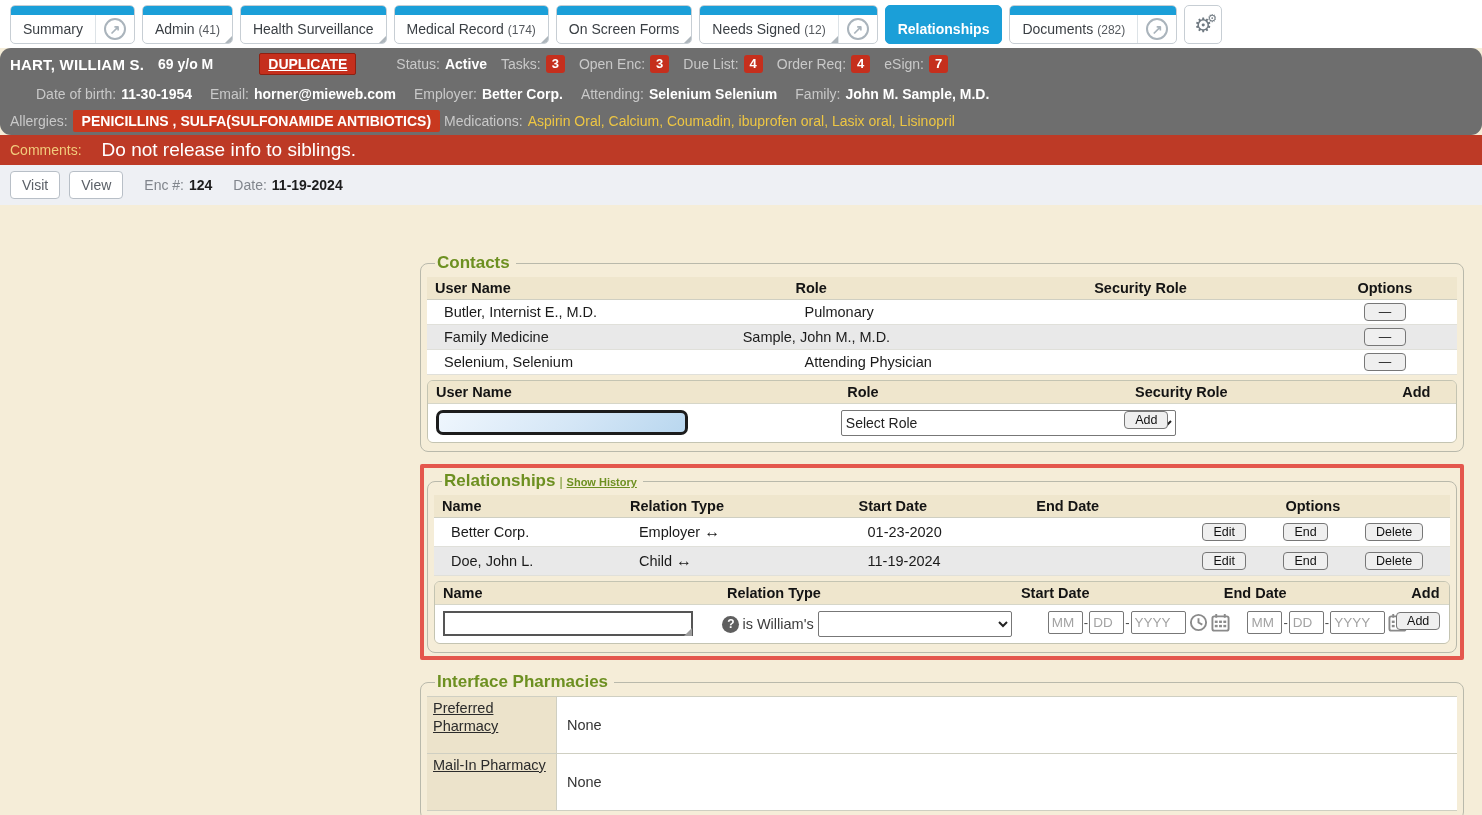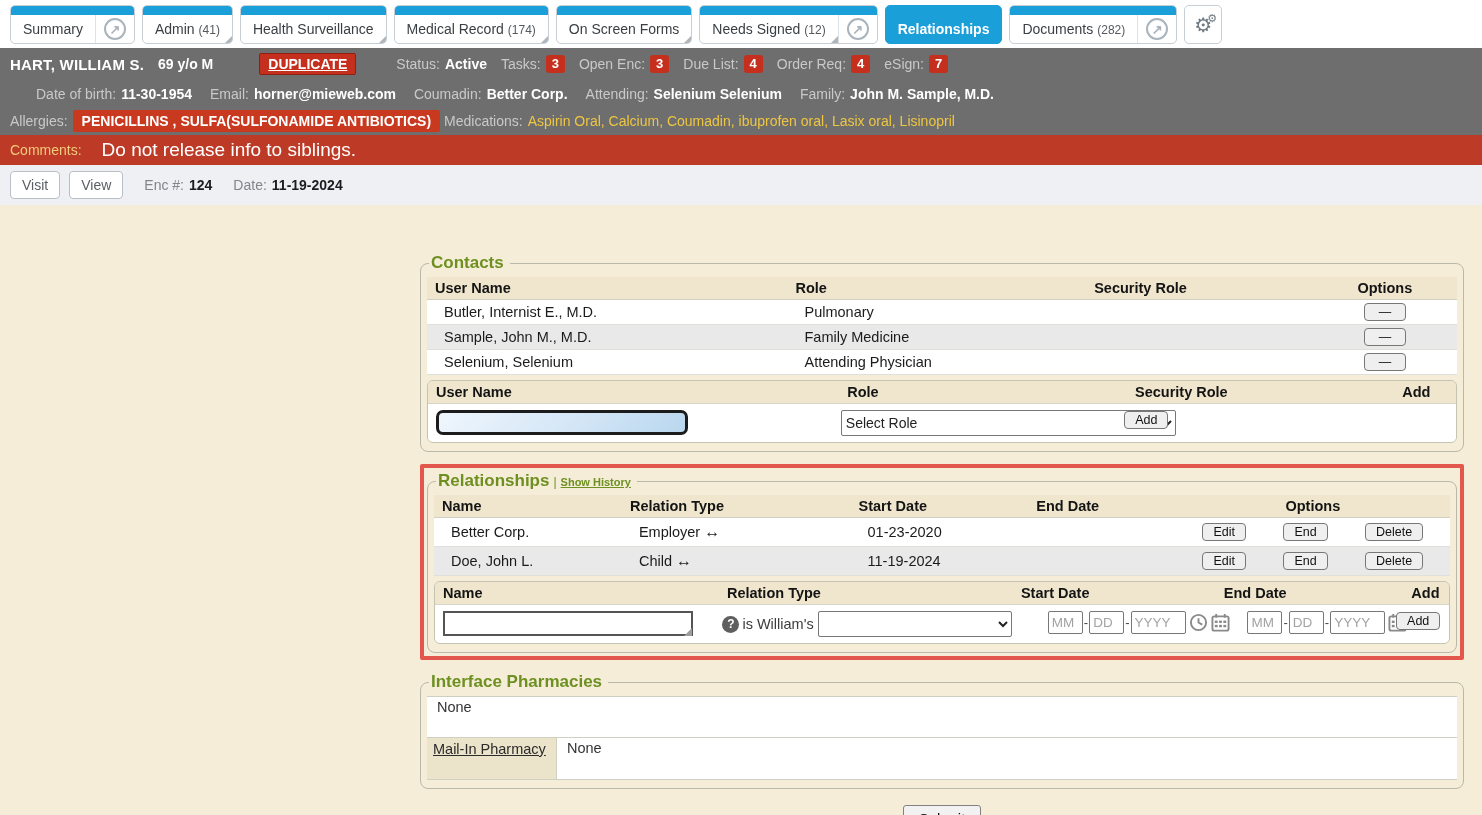--- a/index.html
+++ b/index.html
@@ -18,21 +18,21 @@
   .popout { width:22px; height:22px; border:2px solid #aab4bc; border-radius:50%; color:#aab4bc; font-size:13px; font-weight:bold; display:flex; align-items:center; justify-content:center; }
   .tab.active { background:#1b9fd8; border-color:#1b9fd8; }
   .tab.active .tab-label { color:#fff; font-weight:bold; }
   .tab.gear { height:39px; }
   .tab.gear::before { display:none; }
   .gear-wrap { display:flex; align-items:center; padding:0 9px; position:relative; }
   .gear-big { font-size:20px; color:#707a82; line-height:1; }
   .gear-small { font-size:11px; color:#707a82; position:absolute; top:6px; right:4px; }
 
   
-  .pt-gray { background:#6e6e6e; color:#fff; }
+  .pt-gray { background:#6e6e6e; color:#fff;border-radius:11px; }
   .pt-row { display:flex; align-items:center; padding:0 10px; font-size:14px; }
   .pt-row1 { height:32px; gap:14px; }
   .pt-row2 { height:27px; gap:18px;margin-left:26px; }
   .pt-row3 { height:28px; gap:4px; }
   .pt-name { font-weight:bold; font-size:15px; letter-spacing:.2px; }
   .lbl { color:#c9c9c9; }
   .val { color:#fff; font-weight:bold; }
   .pair { display:flex; align-items:center; gap:5px; white-space:nowrap; }
   .badge { background:#c52f1d; color:#fff; font-weight:bold; font-size:13px; padding:1px 6px; border-radius:3px; line-height:16px; }
   .dup { background:#c52f1d; border:1px solid #8e2012; color:#fff; font-weight:bold; text-decoration:underline; padding:2px 8px; border-radius:2px; font-size:14px; cursor:pointer; }
@@ -48,21 +48,21 @@
   .enc-btn { background:#fff; border:1px solid #b8bfc7; border-radius:4px; padding:5px 11px; font-size:14px; color:#5a5f66; cursor:pointer; font-family:inherit; }
   .enc-pair { display:flex; gap:5px; font-size:14px; margin-left:12px; }
   .enc-lbl { color:#80858c; }
   .enc-val { color:#1c1c1c; font-weight:bold; }
 
   
   .main { padding-top:48px; }
   .content { width:1044px; margin-left:420px; }
 
   fieldset { border:1px solid #b9b9ab; border-radius:8px; padding:4px 6px 8px 6px; }
-  legend { margin-left:2px; padding:0 6px 0 2px; }
+  legend { margin-left:8px; padding:0 6px 0 2px; }
   .sect-title { color:#6d9021; font-weight:bold; font-size:17px; }
   .legend-sep { color:#6d9021; font-size:12px; margin:0 4px; }
   .show-history { color:#6d9021; font-weight:bold; font-size:11px; text-decoration:underline; cursor:pointer; }
 
   .tbl { width:100%; }
   .thead { display:flex; background:#efe6cd; border-bottom:1px solid #cfcfc2; }
   .th { font-weight:bold; font-size:14.5px; color:#141414; padding:3px 8px; }
   .trow { display:flex; align-items:center; background:#fff; border-bottom:1px solid #e0e0da; min-height:25px; }
   .trow.alt { background:#e9e9e9; }
   .td { font-size:14.5px; color:#1b1b1b; padding:2px 17px; }
@@ -102,21 +102,21 @@
   .dmini::placeholder { color:#a3a3a3; }
   .dash { color:#444; font-size:13px; margin:0 1px; }
   .dicon { display:inline-flex; margin-left:3px; cursor:pointer; }
   .datewrap { display:flex; align-items:center;padding-left:36px; }
 
   
   .ph-row { display:flex; border-bottom:1px solid #cfcfc2; min-height:42px; }
   .ph-row:first-of-type { border-top:1px solid #cfcfc2; }
   .ph-left { width:130px; background:#ece3cb; padding:2px 6px; border-right:1px solid #cfcfc2; }
   .ph-link { color:#2b2b2b; font-size:14.5px; text-decoration:underline; cursor:pointer; }
-  .ph-right { flex:1; background:#fff; padding:2px 10px; font-size:14.5px; color:#333; }
+  .ph-right { flex:1; background:#fff; padding:20px 10px; font-size:14.5px; color:#333; }
 
   .submit-row { text-align:center; margin-top:16px; }
   .submit-btn { background:#f2f2f2; border:1px solid #828282; border-radius:3px; padding:4px 15px; font-size:15px; color:#111; cursor:pointer; font-family:inherit; }
 </style>
 </head>
 <body>
 
 <div class="tabbar">
   <div class="tab">
     <div class="tab-main">
@@ -219,21 +219,21 @@
   <div class="pt-row pt-row2">
     <span class="pair">
       <span class="lbl">Date of birth:</span>
       <span class="val">11-30-1954</span>
     </span>
     <span class="pair">
       <span class="lbl">Email:</span>
       <span class="val">horner@mieweb.com</span>
     </span>
     <span class="pair">
-      <span class="lbl">Coumadin:</span>
+      <span class="lbl">Employer:</span>
       <span class="val">Better Corp.</span>
     </span>
     <span class="pair">
       <span class="lbl">Attending:</span>
       <span class="val">Selenium Selenium</span>
     </span>
     <span class="pair">
       <span class="lbl">Family:</span>
       <span class="val">John M. Sample, M.D.</span>
     </span>
@@ -280,22 +280,22 @@
         <div class="th c3">Security Role</div>
         <div class="th c4 c4h">Options</div>
       </div>
       <div class="trow">
         <div class="td c1">Butler, Internist E., M.D.</div>
         <div class="td c2">Pulmonary</div>
         <div class="td c3"></div>
         <div class="td c4"><button class="btn-sm btn-minus">—</button></div>
       </div>
       <div class="trow alt">
+        <div class="td c2">Family Medicine</div>
         <div class="td c1">Sample, John M., M.D.</div>
-        <div class="td c2">Family Medicine</div>
         <div class="td c3"></div>
         <div class="td c4"><button class="btn-sm btn-minus">—</button></div>
       </div>
       <div class="trow">
         <div class="td c1">Selenium, Selenium</div>
         <div class="td c2">Attending Physician</div>
         <div class="td c3"></div>
         <div class="td c4"><button class="btn-sm btn-minus">—</button></div>
       </div>
     </div>
@@ -429,20 +429,21 @@
         <div class="ra5"><button class="btn-sm">Add</button></div>
       </div>
     </div>
   </fieldset>
   </div>
 
   <fieldset>
     <legend><span class="sect-title">Interface Pharmacies</span></legend>
     <div>
       <div class="ph-row">
+        <div class="ph-left"><a class="ph-link">Preferred Pharmacy</a></div>
         <div class="ph-right">None</div>
       </div>
       <div class="ph-row">
         <div class="ph-left"><a class="ph-link">Mail-In Pharmacy</a></div>
         <div class="ph-right">None</div>
       </div>
     </div>
   </fieldset>
 
   <div class="submit-row">

